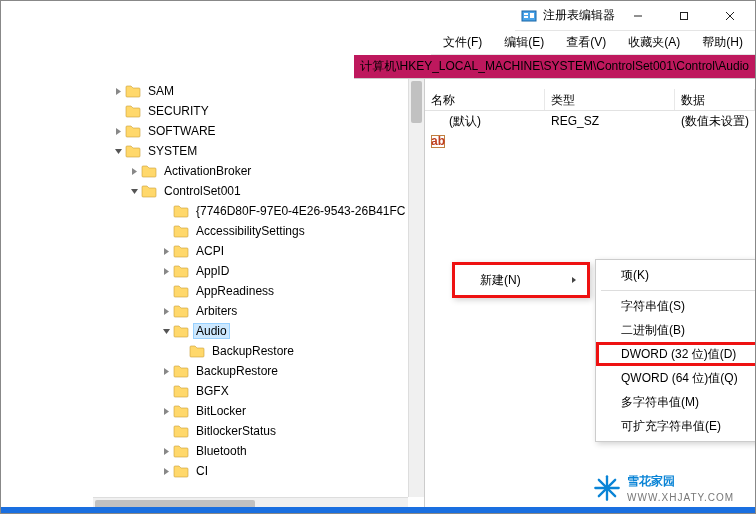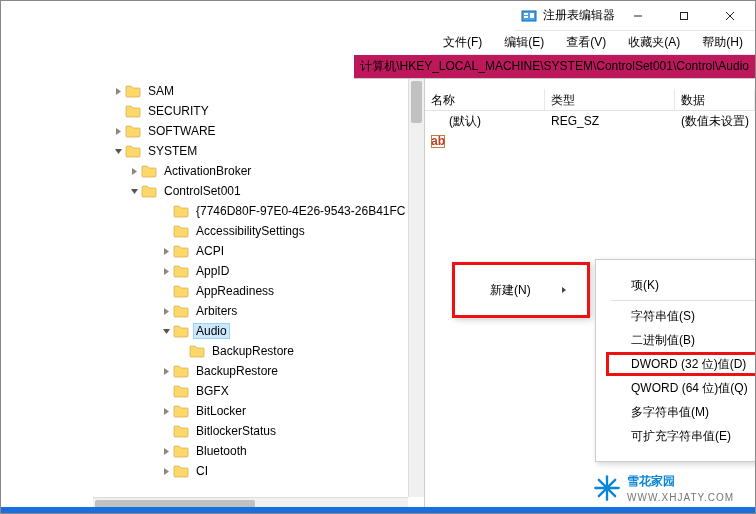--- a/index.html
+++ b/index.html
@@ -34,21 +34,21 @@
 .label { padding: 1px 3px; }
 .sel .label { background: #cce8ff; border: 1px solid #99d1ff; padding: 0 2px; }
 .indent { display: inline-block; }
 .vscroll { position: absolute; right: 0; top: 0; bottom: 0; width: 16px; background: #f0f0f0; border-left: 1px solid #ddd; }
 .vscroll .thumb { position: absolute; left: 2px; right: 2px; top: 2px; height: 42px; background: #c1c1c1; border-radius: 2px; }
 .hscroll { height: 16px; background: #f0f0f0; border-top: 1px solid #ddd; position: relative; margin-right: 16px; }
 .hscroll .thumb { position: absolute; top: 2px; bottom: 2px; left: 2px; width: 160px; background: #c1c1c1; border-radius: 2px; }
 .tree-wrap { display: flex; flex-direction: column; height: 100%; }
 .tree-scroll { flex: 1; overflow: hidden; position: relative; }
 
-.ctx { position: absolute; background: #fff; border: 1px solid #ccc; box-shadow: 2px 2px 6px rgba(0,0,0,0.18); padding: 13px; z-index: 20; }
+.ctx { position: absolute; background: #fff; border: 1px solid #ccc; box-shadow: 2px 2px 6px rgba(0,0,0,0.18); padding: 3px; z-index: 20; }
 .ctx-item { height: 24px; display: flex; align-items: center; padding: 0 18px 0 22px; position: relative; white-space: nowrap; }
 .ctx-item .arrow { position: absolute; right: 6px; }
 .ctx-sep { height: 1px; background: #ddd; margin: 3px 2px; }
 .hl-red { border: 3px solid #e11; }
 
 .overlay { position: absolute; inset: 0; pointer-events: none; z-index: 30; }
 
 .watermark { position: absolute; right: 21px; bottom: 10px; display: flex; align-items: center; gap: 6px; color: #0a84d6; font-weight: 700; font-size: 19px; z-index: 40; }
 .watermark .sub { font-size: 10px; color: #777; font-weight: 400; letter-spacing: 1px; margin-top: 2px; }
 .watermark svg { width: 28px; height: 28px; }

